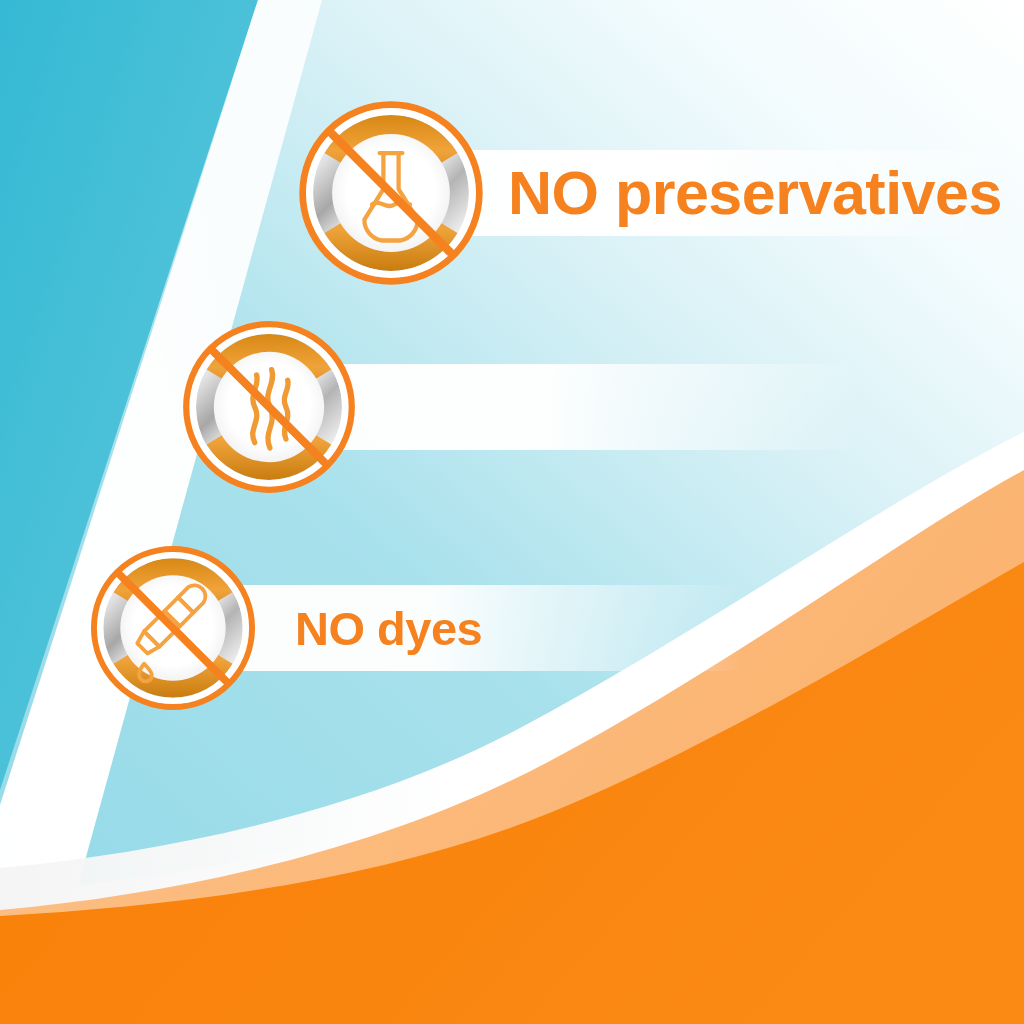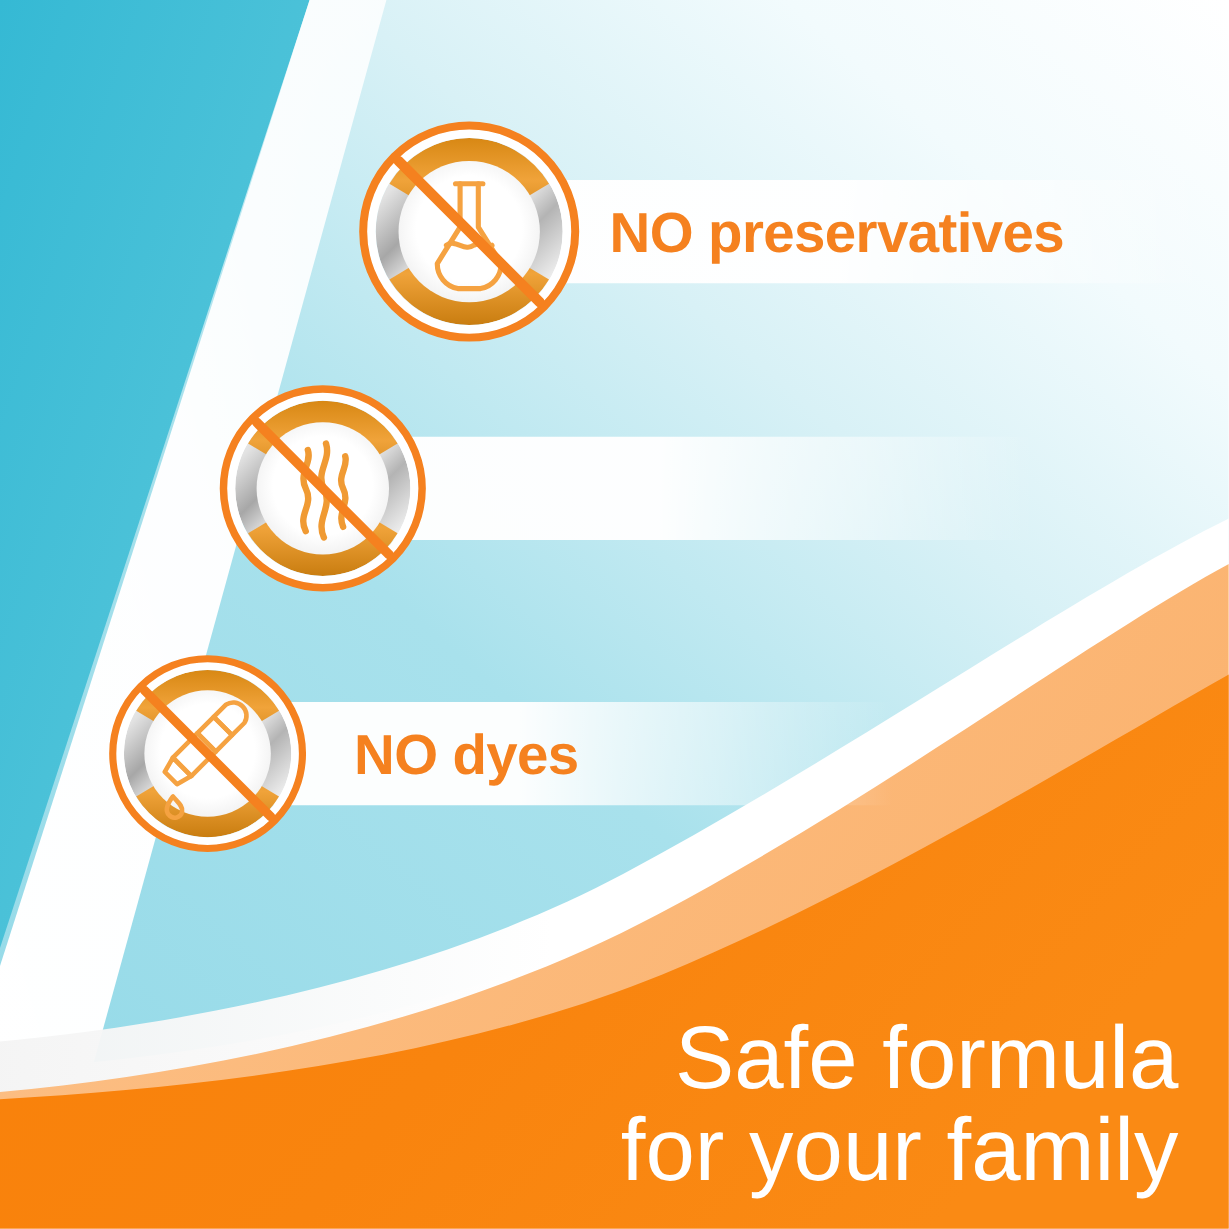--- a/index.html
+++ b/index.html
@@ -53,21 +53,21 @@
 
   
   #claim-0 { left:296px; top:98px; width:600px; height:190px; }
   #claim-0 .badge { width:190px; height:190px; }
   #claim-0 .claim-bar { left:150px; width:560px;
     background:linear-gradient(90deg,
       rgba(255,255,255,0.97) 0%,
       rgba(255,255,255,0.97) 45%,
       rgba(255,255,255,0.55) 75%,
       rgba(255,255,255,0.0) 100%); }
-  #claim-0 .claim-label { font-size:47px; margin-left:22px; }
+  #claim-0 .claim-label { font-size:61px; margin-left:22px; }
 
   
   #claim-1 { left:180px; top:318px; width:620px; height:178px; }
   #claim-1 .badge { width:178px; height:178px; }
   #claim-1 .claim-bar { left:142px; width:540px;
     background:linear-gradient(90deg,
       rgba(255,255,255,0.97) 0%,
       rgba(255,255,255,0.97) 42%,
       rgba(255,255,255,0.5) 74%,
       rgba(255,255,255,0.0) 100%); }
@@ -307,18 +307,14 @@
 
           <path d="M66,142 C60,150 58,156 62,160 C66,165 74,163 75,157 C76,151 70,147 66,142 Z"></path>
         </g>
         <line x1="38" y1="38" x2="162" y2="162" stroke="#F5811F" stroke-width="9" stroke-linecap="round"></line>
       </svg>
     </div>
 
     <div class="claim-label">NO dyes</div>
   </div>
 
-  <div id="headline">
-    <span class="hl-line">Safe formula</span>
-    <span class="hl-line">for your family</span>
-  </div>
 
 </div>
 
 </body></html>

